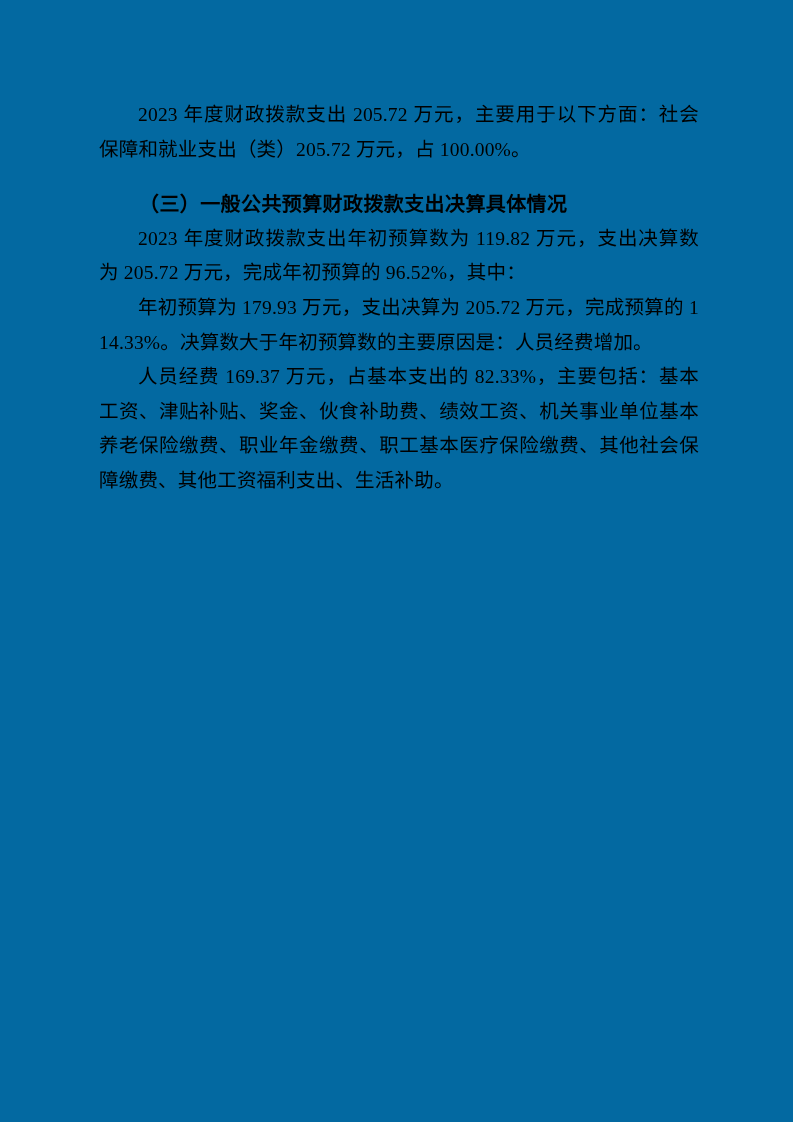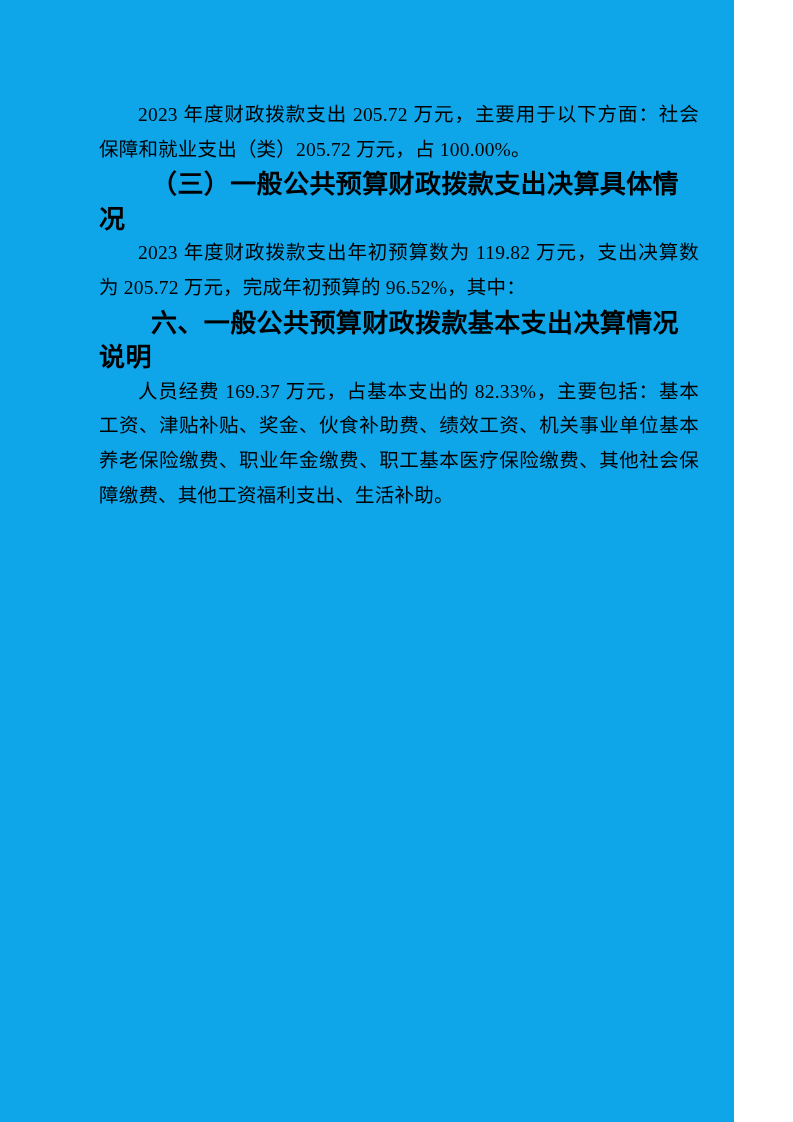--- a/index.html
+++ b/index.html
@@ -10,52 +10,53 @@
   body {
     width: 793px;
     height: 1122px;
     overflow: hidden;
     position: relative;
     font-family: "Liberation Serif", "DejaVu Serif", serif;
     color: #000000;
   }
   .page {
     position: relative;
-    width: 734px;
+    width: 793px;
     height: 1122px;
-    background: #0ea5e9;
+    background: #0369a1;
   }
   .content {
     position: absolute;
     left: 99px;
     top: 98px;
     width: 600px;
   }
   .para {
     margin: 0;
     padding: 0;
     font-size: 19.5px;
     line-height: 34.6px;
     text-align: justify;
     text-indent: 2em;
     letter-spacing: 0.2px;
     word-break: break-all;
   }
   .para.heading {
     font-family: "Liberation Sans", "DejaVu Sans", sans-serif;
     font-weight: bold;
-    font-size: 26px;
+    font-size: 20px;
     letter-spacing: 0.4px;
     text-align: left;
+    margin-top: 20px;
   }
 </style>
 </head>
 <body>
 
 <div class="page">
   <div class="content">
     <p class="para">2023 年度财政拨款支出 205.72 万元，主要用于以下方面：社会保障和就业支出（类）205.72 万元，占 100.00%。</p>
     <p class="para heading">（三）一般公共预算财政拨款支出决算具体情况</p>
     <p class="para">2023 年度财政拨款支出年初预算数为 119.82 万元，支出决算数为 205.72 万元，完成年初预算的 96.52%，其中：</p>
-    <p class="para heading">六、一般公共预算财政拨款基本支出决算情况说明</p>
+    <p class="para">年初预算为 179.93 万元，支出决算为 205.72 万元，完成预算的 114.33%。决算数大于年初预算数的主要原因是：人员经费增加。</p>
     <p class="para">人员经费 169.37 万元，占基本支出的 82.33%，主要包括：基本工资、津贴补贴、奖金、伙食补助费、绩效工资、机关事业单位基本养老保险缴费、职业年金缴费、职工基本医疗保险缴费、其他社会保障缴费、其他工资福利支出、生活补助。</p>
   </div>
 </div>
 
 </body></html>

